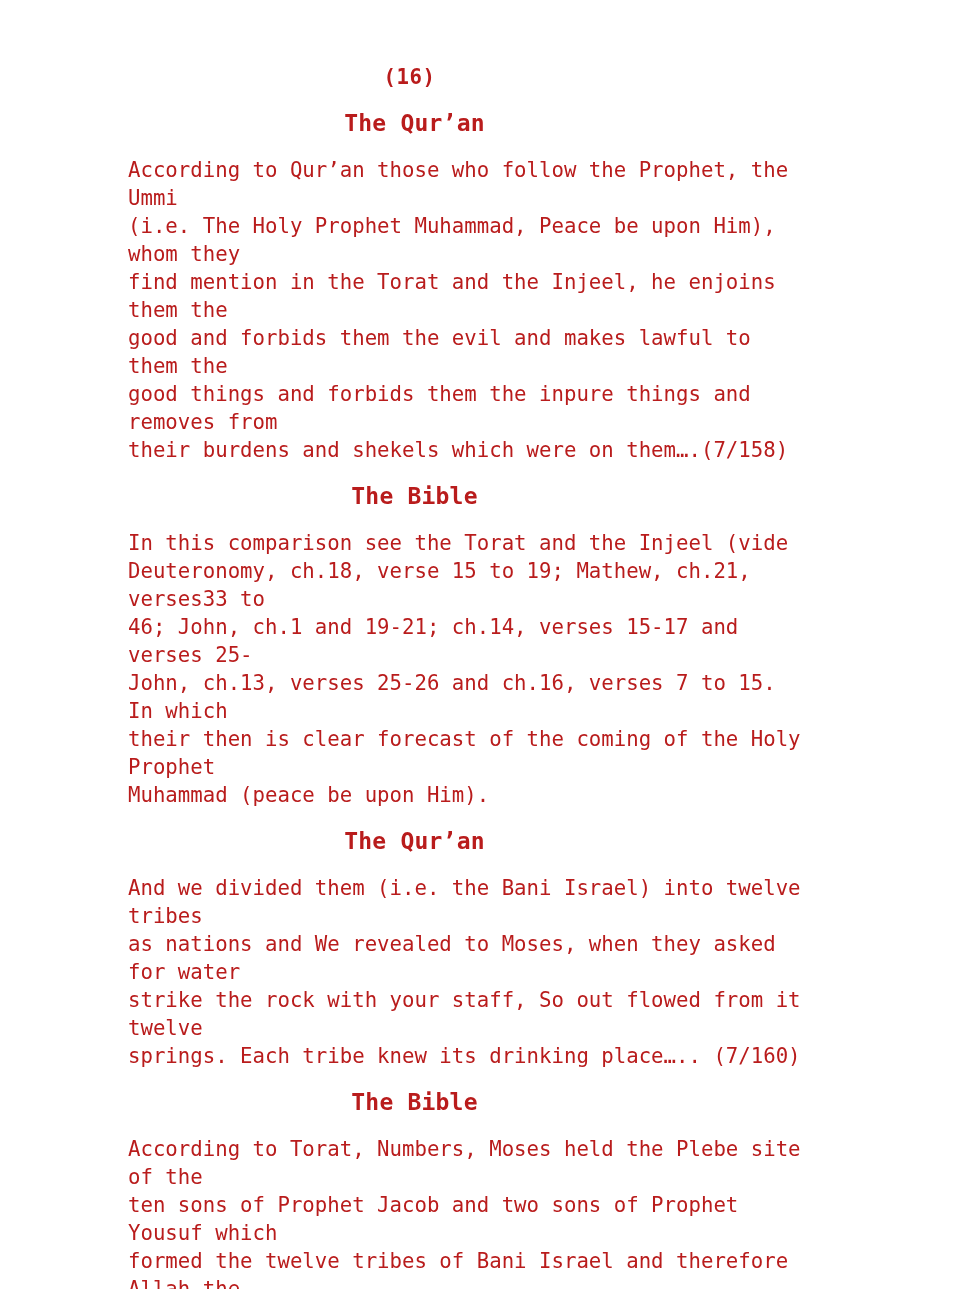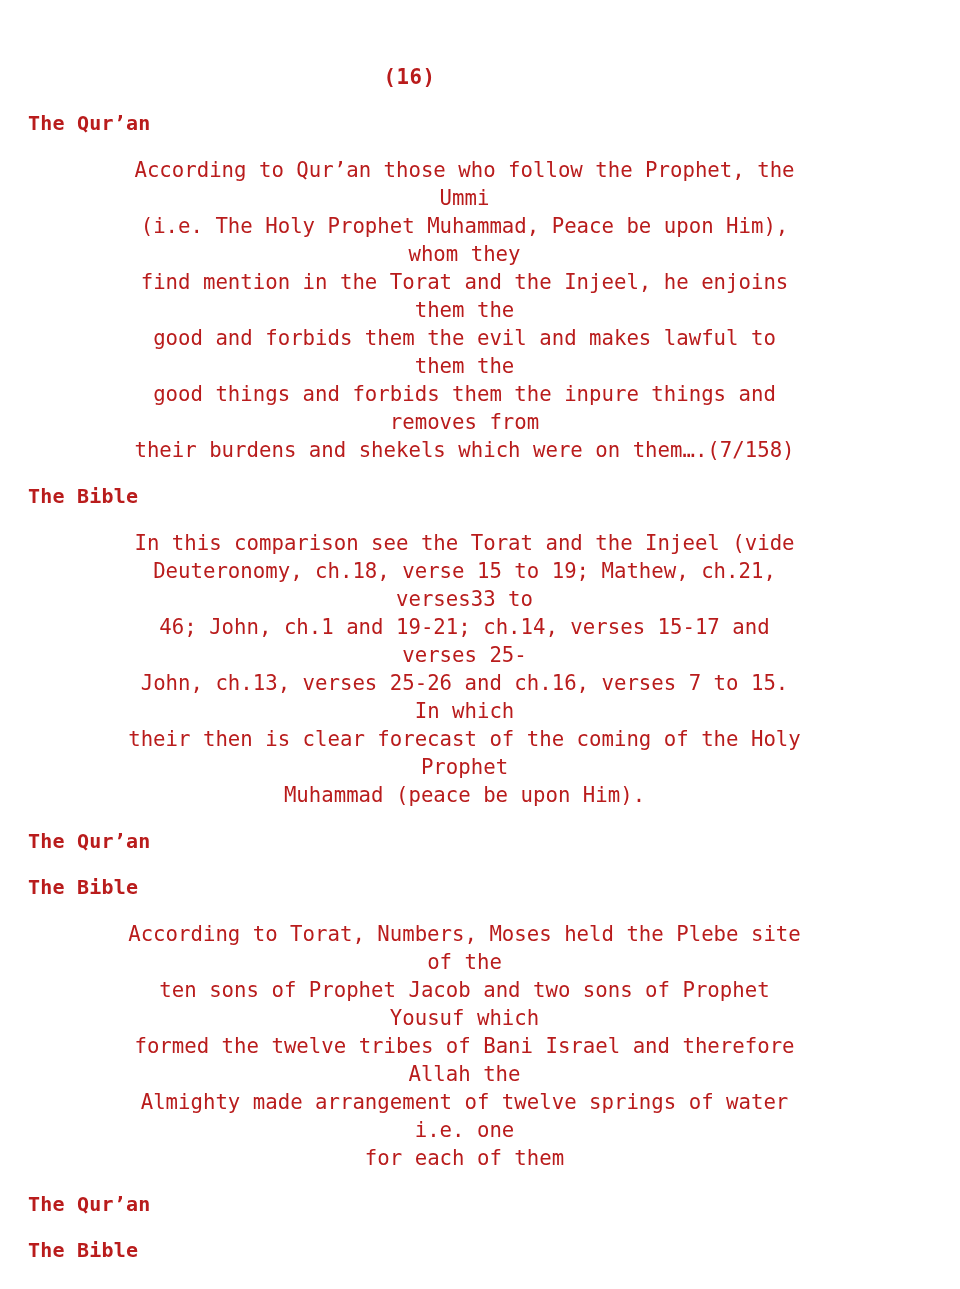--- a/index.html
+++ b/index.html
@@ -22,30 +22,30 @@
   .pagenum {
     padding-top: 63px;
     text-align: center;
     font-weight: 700;
     letter-spacing: 0.5px;
   }
   .content {
     padding: 0 18px 20px 28px;
   }
   .section h2 {
-    font-size: 20px;
+    font-size: 23px;
     line-height: 28px;
     font-weight: 700;
     margin: 18px 0 0 0;
     letter-spacing: 0.2px;
+    text-align: center;
   }
   .section p.body {
     margin: 19px 0 0 100px;
     white-space: pre-line;
-    text-align: center;
   }
 </style>
 </head>
 <body>
 
 <div class="page">
   <div class="pagenum">(16)</div>
 
   <main class="content">
 
@@ -64,20 +64,24 @@
       <p class="body">In this comparison see the Torat and the Injeel (vide
 Deuteronomy, ch.18, verse 15 to 19; Mathew, ch.21, verses33 to
 46; John, ch.1 and 19-21; ch.14, verses 15-17 and verses 25-
 John, ch.13, verses 25-26 and ch.16, verses 7 to 15. In which
 their then is clear forecast of the coming of the Holy Prophet
 Muhammad (peace be upon Him).</p>
     </section>
 
     <section class="section">
       <h2>The Qur’an</h2>
+      <p class="body">And we divided them (i.e. the Bani Israel) into twelve tribes
+as nations and We revealed to Moses, when they asked for water
+strike the rock with your staff, So out flowed from it twelve
+springs. Each tribe knew its drinking place….. (7/160)</p>
     </section>
 
     <section class="section">
       <h2>The Bible</h2>
       <p class="body">According to Torat, Numbers, Moses held the Plebe site of the
 ten sons of Prophet Jacob and two sons of Prophet Yousuf which
 formed the twelve tribes of Bani Israel and therefore Allah the
 Almighty made arrangement of twelve springs of water i.e. one
 for each of them</p>
     </section>

